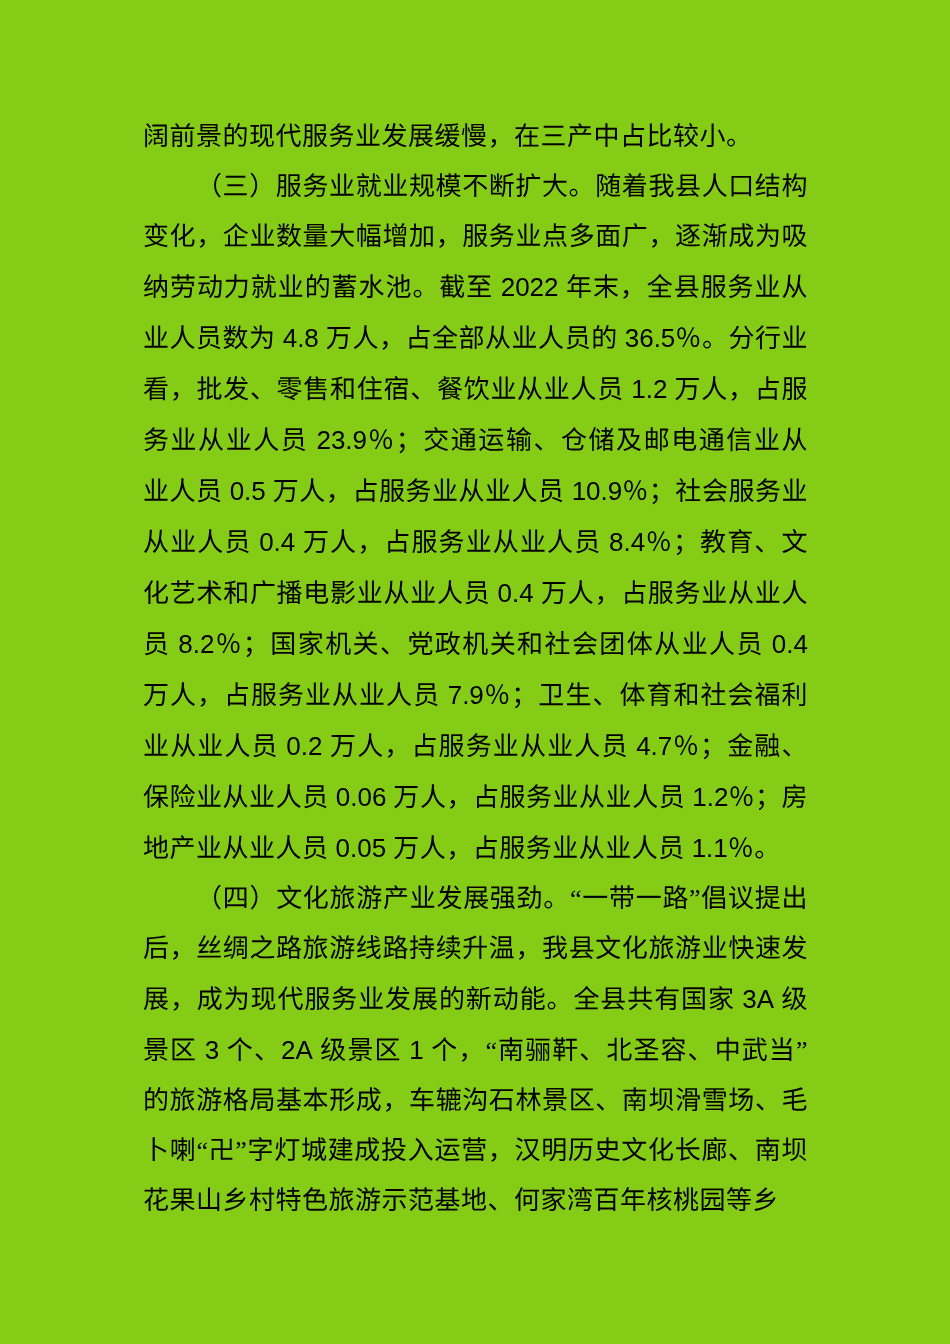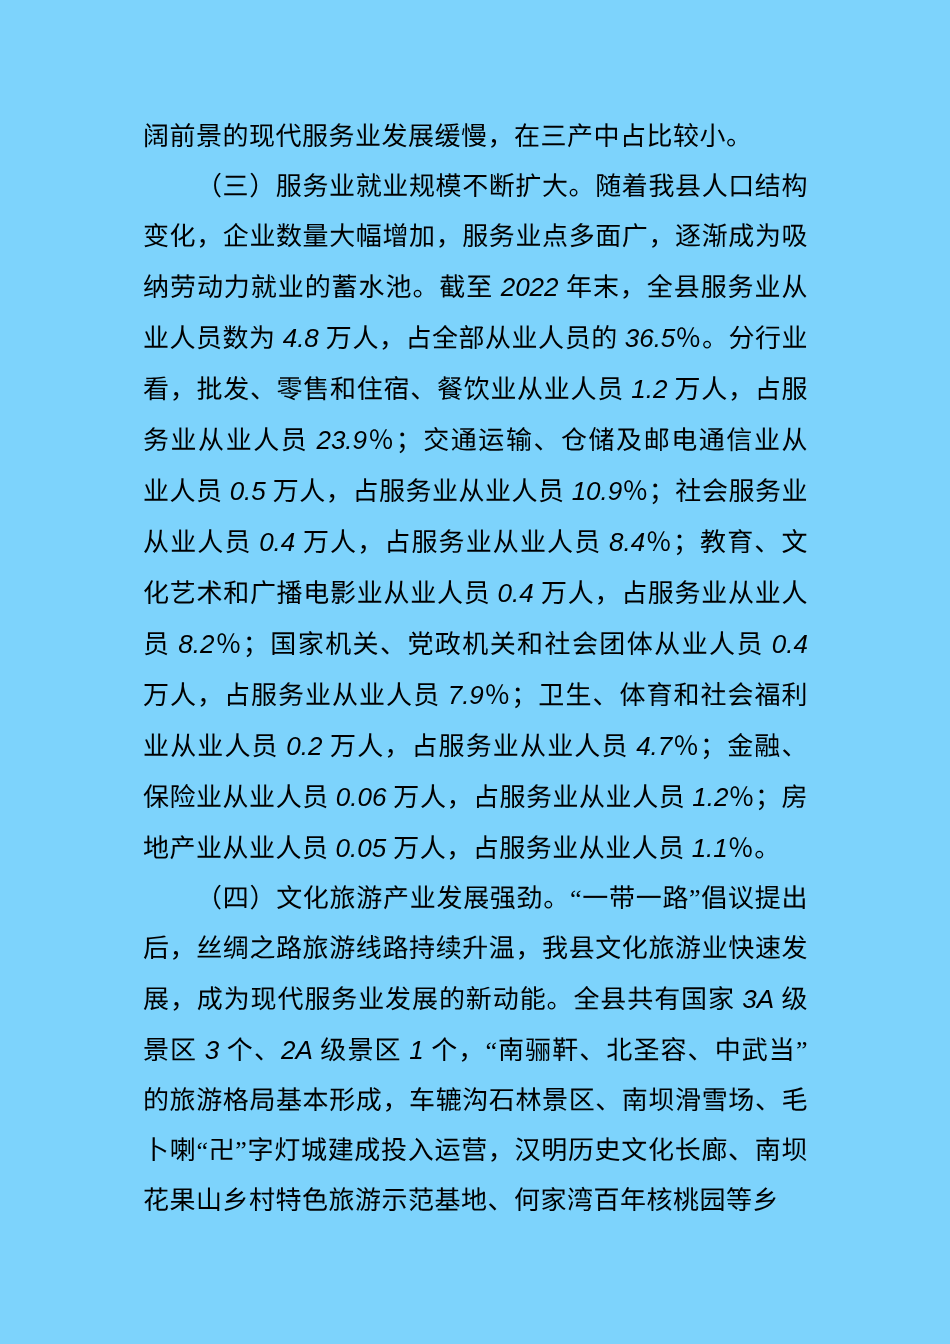--- a/index.html
+++ b/index.html
@@ -4,21 +4,21 @@
 <style>
   html, body {
     margin: 0;
     padding: 0;
     background: #ffffff;
   }
   .page {
     position: relative;
     width: 950px;
     height: 1344px;
-    background: #7dd3fc;
+    background: #84cc16;
     box-sizing: border-box;
     padding: 112px 142px 0 143px;
     overflow: hidden;
   }
   .text-block {
     width: 100%;
   }
   p.para {
     margin: 0;
     padding: 0;
@@ -32,21 +32,20 @@
   }
   p.para.indent {
     text-indent: 53px;
   }
   .run.bold {
     font-weight: 400;
   }
   .latin {
     font-family: "Liberation Sans", "DejaVu Sans", sans-serif;
     letter-spacing: 0;
-    font-style: italic;
   }
 </style>
 </head>
 <body>
 
 <div class="page">
   <div class="text-block" id="paragraphs">
       <p class="para"><span class="run"><span>阔前景的现代服务业发展缓慢，在三产中占比较小。</span></span></p>
       <p class="para indent"><span class="run"><span>（三）服务业就业规模不断扩大。随着我县人口结构变化，企业数量大幅增加，服务业点多面广，逐渐成为吸纳劳动力就业的蓄水池。截至 </span><span class="latin">2022</span><span> 年末，全县服务业从业人员数为 </span><span class="latin">4.8</span><span> 万人，占全部从业人员的 </span><span class="latin">36.5</span><span>％。分行业看，批发、零售和住宿、餐饮业从业人员 </span><span class="latin">1.2</span><span> 万人，占服务业从业人员 </span><span class="latin">23.9</span><span>％；交通运输、仓储及邮电通信业从业人员 </span><span class="latin">0.5</span><span> 万人，占服务业从业人员 </span><span class="latin">10.9</span><span>％；社会服务业从业人员 </span><span class="latin">0.4</span><span> 万人，占服务业从业人员 </span><span class="latin">8.4</span><span>％；教育、文化艺术和广播电影业从业人员 </span><span class="latin">0.4</span><span> 万人，占服务业从业人员 </span><span class="latin">8.2</span><span>％；国家机关、党政机关和社会团体从业人员 </span><span class="latin">0.4</span><span> 万人，占服务业从业人员 </span><span class="latin">7.9</span><span>％；卫生、体育和社会福利业从业人员 </span><span class="latin">0.2</span><span> 万人，占服务业从业人员 </span><span class="latin">4.7</span><span>％；金融、保险业从业人员 </span><span class="latin">0.06</span><span> 万人，占服务业从业人员 </span><span class="latin">1.2</span><span>％；房地产业从业人员 </span><span class="latin">0.05</span><span> 万人，占服务业从业人员 </span><span class="latin">1.1</span><span>％。</span></span></p>
       <p class="para indent"><span class="run bold"><span>（四）文化旅游产业发展强劲。</span></span><span class="run"><span>“一带一路”倡议提出后，丝绸之路旅游线路持续升温，我县文化旅游业快速发展，成为现代服务业发展的新动能。全县共有国家 </span><span class="latin">3A</span><span> 级景区 </span><span class="latin">3</span><span> 个、</span><span class="latin">2A</span><span> 级景区 </span><span class="latin">1</span><span> 个，“南骊靬、北圣容、中武当”的旅游格局基本形成，车辘沟石林景区、南坝滑雪场、毛卜喇“卍”字灯城建成投入运营，汉明历史文化长廊、南坝花果山乡村特色旅游示范基地、何家湾百年核桃园等乡</span></span></p>

